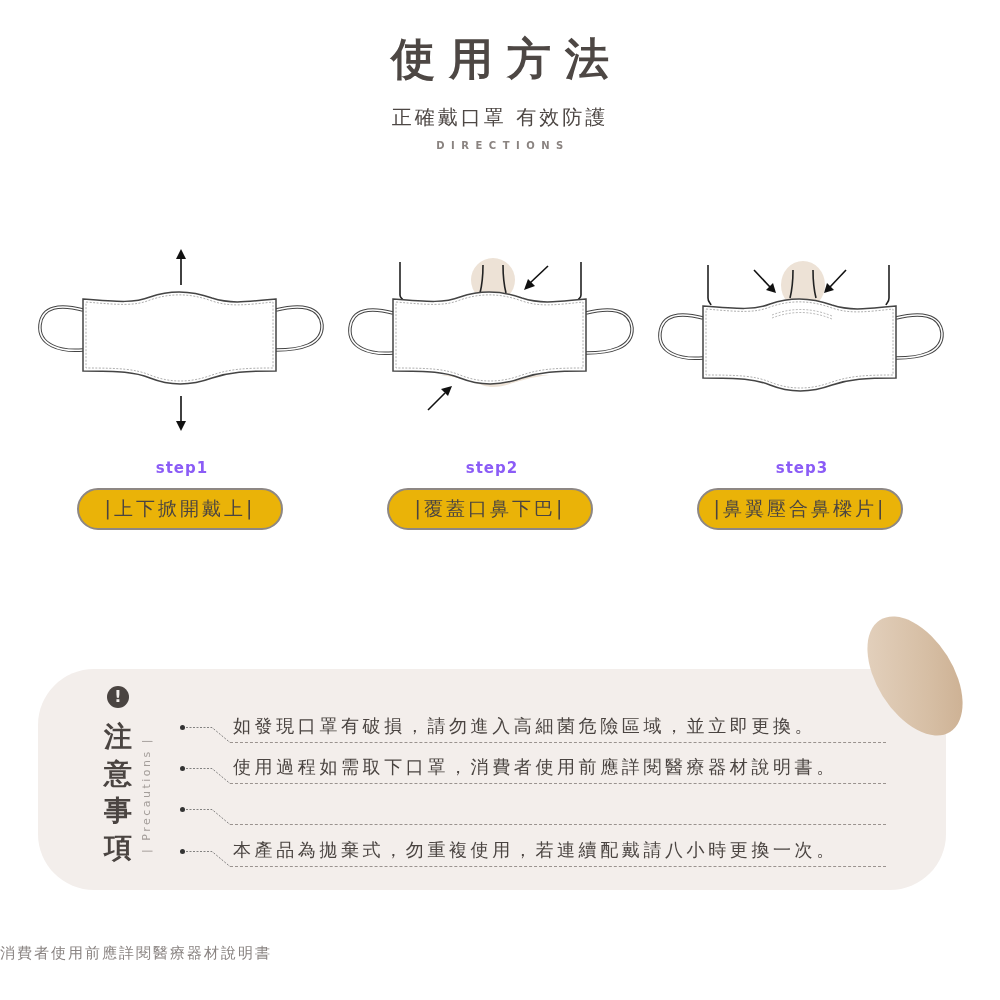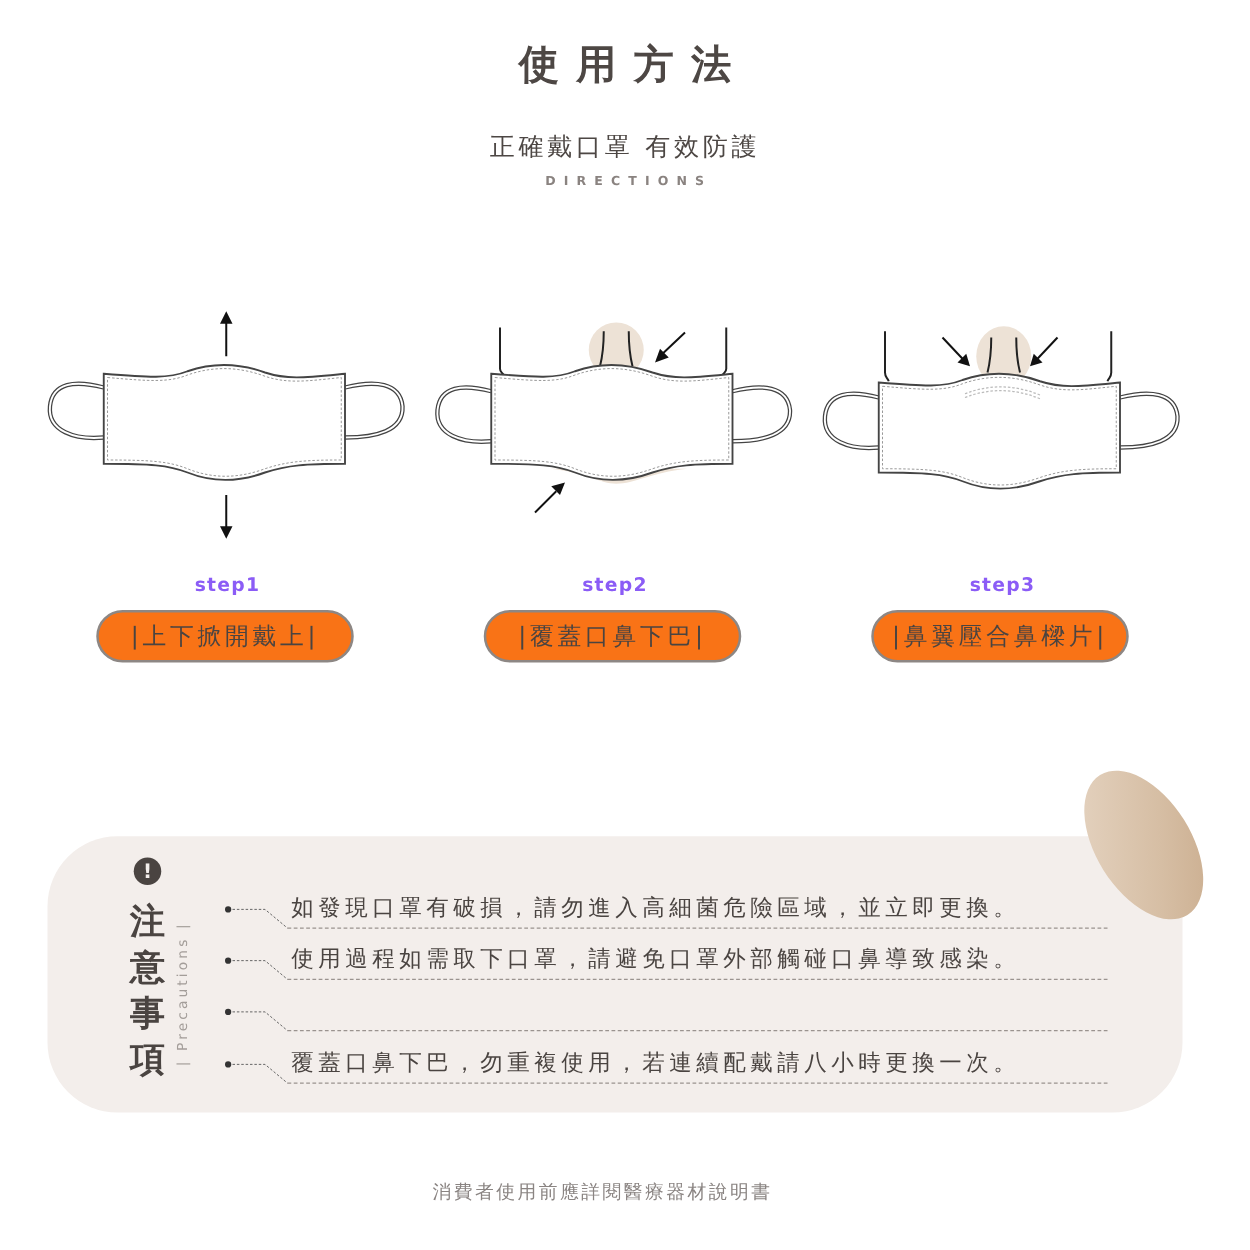--- a/index.html
+++ b/index.html
@@ -2,39 +2,39 @@
 <html><head>
 <meta charset="utf-8">
 <style>
   html, body { margin: 0; padding: 0; }
   body {
     width: 1000px; height: 1000px; background: #ffffff; position: relative; overflow: hidden;
     font-family: "DejaVu Sans", "Liberation Sans", sans-serif; color: #4a4441;
   }
   .title {
     position: absolute; top: 30px; left: 0; width: 1000px; text-align: center;
-    font-size: 32px; font-weight: bold; letter-spacing: 14px; color: #4d4744; padding-left: 14px; box-sizing: border-box;
+    font-size: 44px; font-weight: bold; letter-spacing: 14px; color: #4d4744; padding-left: 14px; box-sizing: border-box;
   }
   .subtitle {
     position: absolute; top: 104px; left: 0; width: 1000px; text-align: center;
     font-size: 20px; letter-spacing: 3px; color: #4d4744;
   }
   .directions {
     position: absolute; top: 140px; left: 0; width: 1000px; text-align: center;
     font-size: 10px; font-weight: bold; letter-spacing: 6.5px; color: #8a8380; padding-left: 6px; box-sizing: border-box;
   }
   .illus { position: absolute; }
   .step-label {
     position: absolute; width: 210px; text-align: center; font-size: 15px; font-weight: bold;
     color: #8b5cf6; letter-spacing: 1px;
   }
   .pill {
     position: absolute; width: 206px; height: 42px; border: 2.5px solid #8d8784; border-radius: 24px;
     display: flex; align-items: center; justify-content: center; font-size: 19px; letter-spacing: 3px;
-    color: #4a4441; box-sizing: border-box; background: #f97316;
+    color: #4a4441; box-sizing: border-box; background: #eab308;
   }
   .notice-box {
     position: absolute; left: 38px; top: 669px; width: 908px; height: 221px; background: #f3eeeb;
     border-radius: 56px 0 56px 56px;
   }
   .leaf {
     position: absolute; left: 855px; top: 610px; width: 120px; height: 130px;
   }
   .warn-icon {
     position: absolute; left: 107px; top: 686px; width: 22px; height: 22px; border-radius: 50%;
@@ -58,21 +58,21 @@
     position: absolute; left: 2px; top: 13px; width: 5px; height: 5px; border-radius: 50%; background: #333;
   }
   .notice-item .lead { position: absolute; left: 0; top: 0; }
   .notice-item .text {
     position: absolute; left: 55px; top: 2px; font-size: 18px; letter-spacing: 3.6px; color: #4a4441; white-space: nowrap;
   }
   .notice-item .rule {
     position: absolute; left: 52px; right: 2px; top: 30px; border-top: 1px dashed #9a938f;
   }
   .footer {
-    position: absolute; top: 944px; left: 0; width: 964px; text-align: center; font-size: 15px;
+    position: absolute; top: 944px; left: 0; width: 964px; font-size: 15px;
     letter-spacing: 2px; color: #8a8482;
   }
 </style>
 </head>
 <body>
 
 <div class="title">使用方法</div>
 <div class="subtitle">正確戴口罩 有效防護</div>
 <div class="directions">DIRECTIONS</div>
 
@@ -184,33 +184,33 @@
         <path d="M8,15.5 L34,15.5 L52,30.5" fill="none" stroke="#666" stroke-width="0.8" stroke-dasharray="2,1.5"></path>
       </svg>
     <span class="text">如發現口罩有破損，請勿進入高細菌危險區域，並立即更換。</span>
     <div class="rule"></div>
   </div>
   <div class="notice-item" style="top:753px">
     <span class="dot"></span>
     <svg class="lead" width="60" height="34">
         <path d="M8,15.5 L34,15.5 L52,30.5" fill="none" stroke="#666" stroke-width="0.8" stroke-dasharray="2,1.5"></path>
       </svg>
-    <span class="text">使用過程如需取下口罩，請避免口罩外部觸碰口鼻導致感染。</span>
+    <span class="text">使用過程如需取下口罩，消費者使用前應詳閱醫療器材說明書。</span>
     <div class="rule"></div>
   </div>
   <div class="notice-item" style="top:794px">
     <span class="dot"></span>
     <svg class="lead" width="60" height="34">
         <path d="M8,15.5 L34,15.5 L52,30.5" fill="none" stroke="#666" stroke-width="0.8" stroke-dasharray="2,1.5"></path>
       </svg>
     <div class="rule"></div>
   </div>
   <div class="notice-item" style="top:836px">
     <span class="dot"></span>
     <svg class="lead" width="60" height="34">
         <path d="M8,15.5 L34,15.5 L52,30.5" fill="none" stroke="#666" stroke-width="0.8" stroke-dasharray="2,1.5"></path>
       </svg>
-    <span class="text">覆蓋口鼻下巴，勿重複使用，若連續配戴請八小時更換一次。</span>
+    <span class="text">本產品為拋棄式，勿重複使用，若連續配戴請八小時更換一次。</span>
     <div class="rule"></div>
   </div>
 </div>
 
 <div class="footer">消費者使用前應詳閱醫療器材說明書</div>
 
 </body></html>

